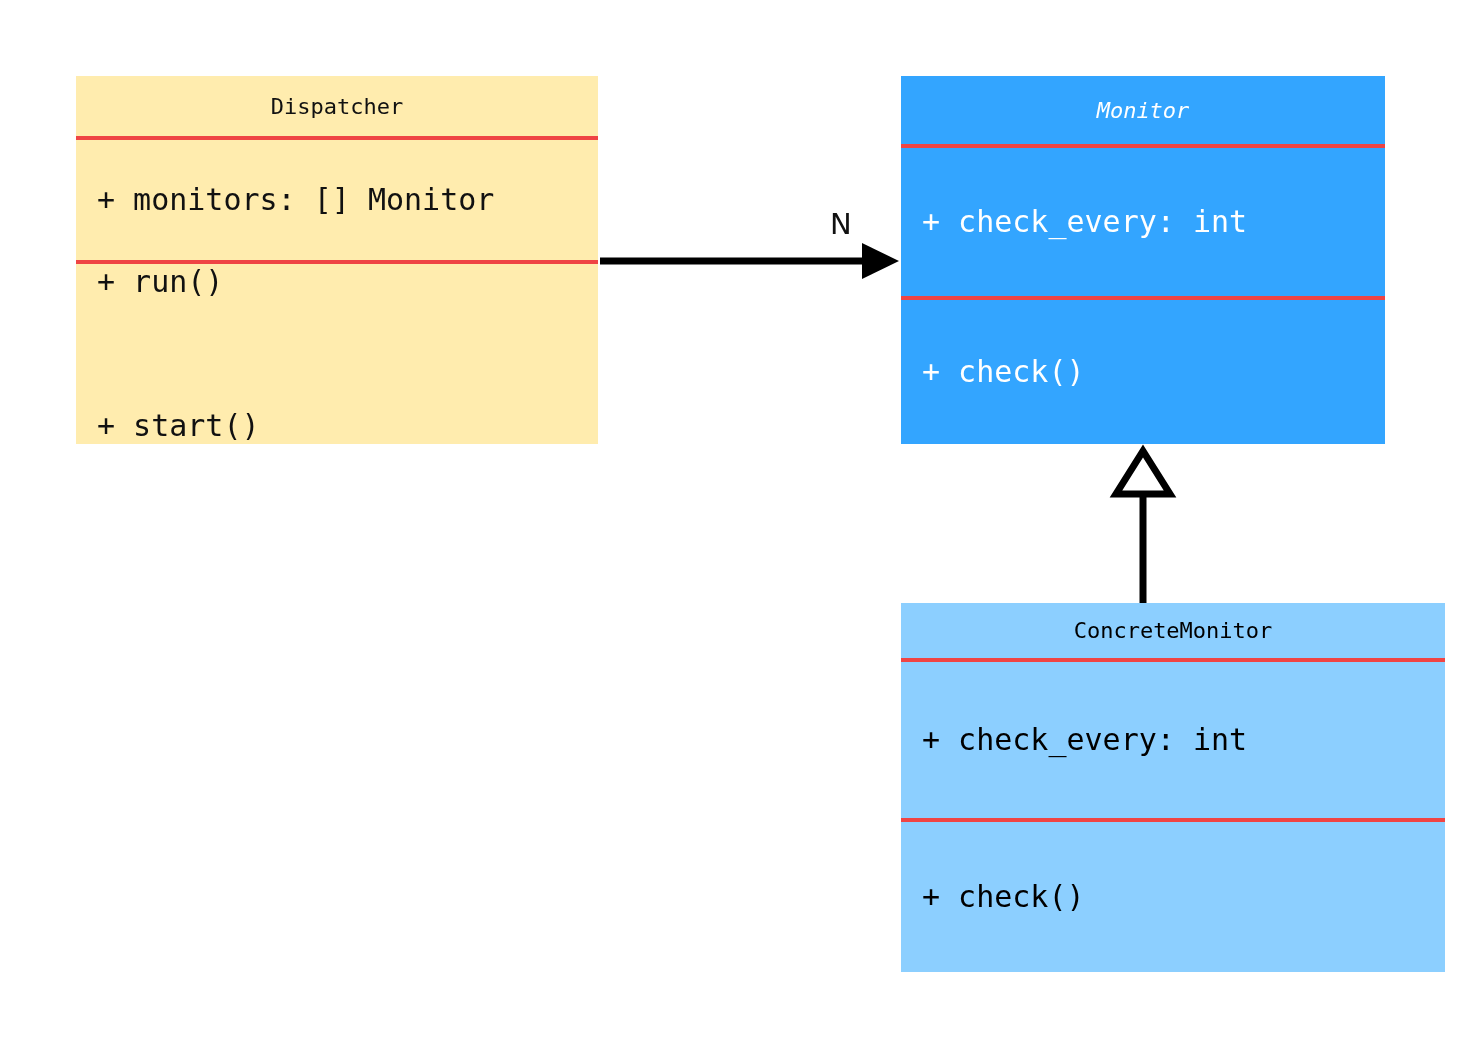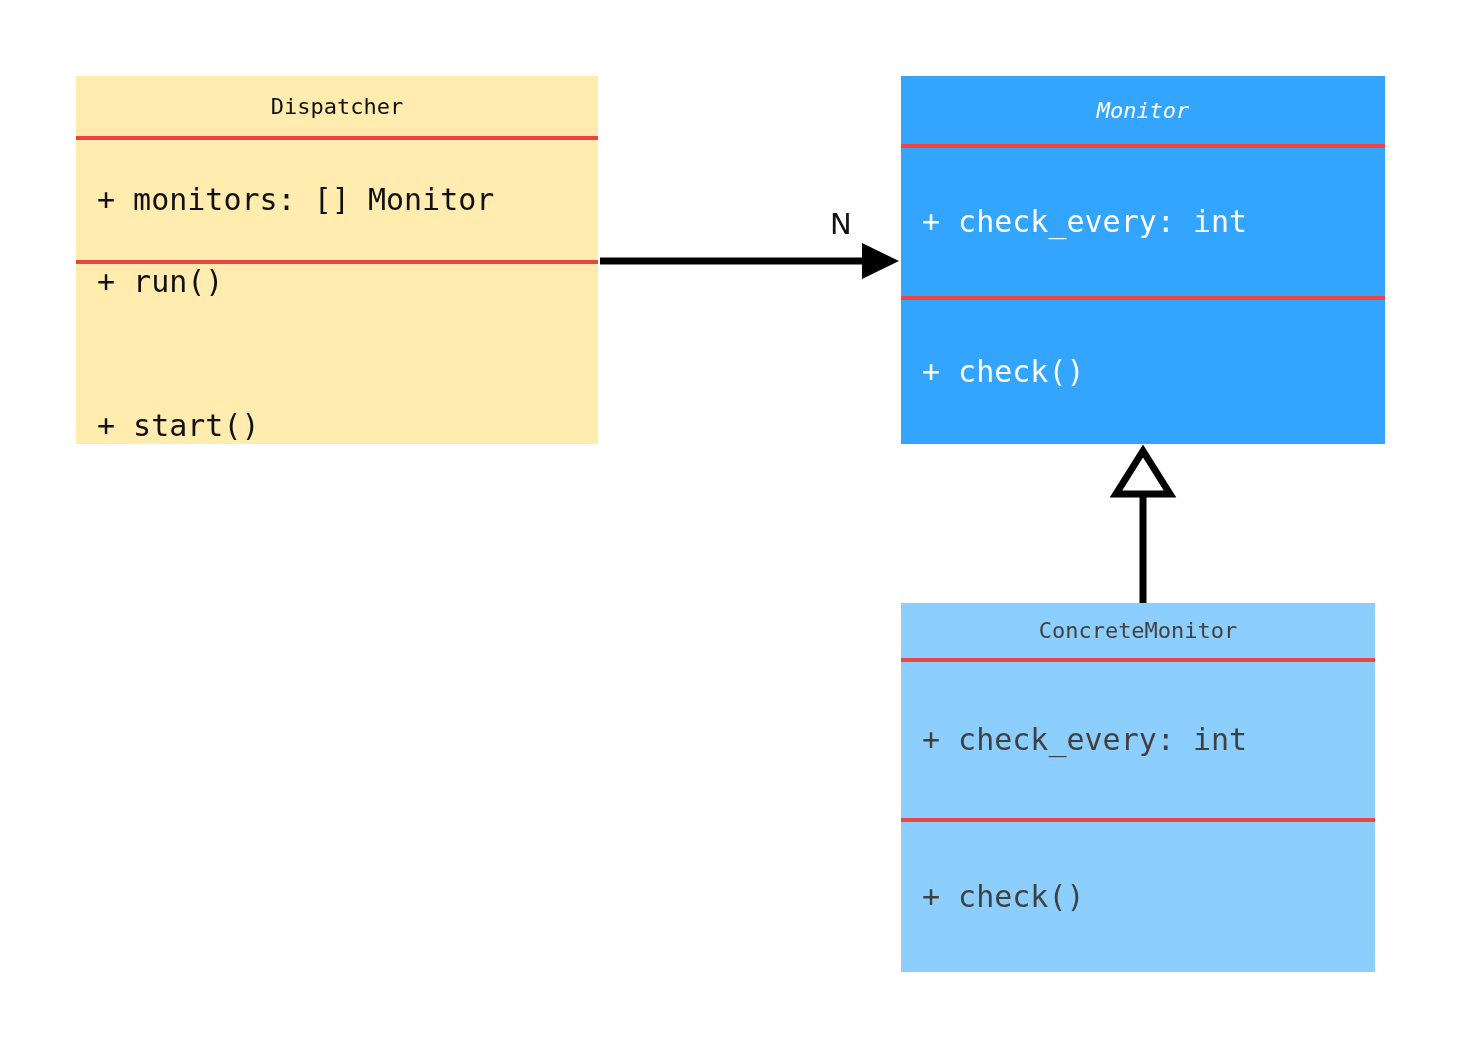--- a/index.html
+++ b/index.html
@@ -89,24 +89,24 @@
     color: #ffffff;
   }
   .cls-monitor .c-title   { height: 68px; }
   .cls-monitor .c-attrs   { height: 152px; }
   .cls-monitor .c-methods { flex: 1 1 auto; }
 
   
   .cls-concrete {
     left: 901px;
     top: 603px;
-    width: 474px;
+    width: 544px;
     height: 369px;
     background: #8ccfff;
-    color: #404040;
+    color: #000000;
   }
   .cls-concrete .c-title   { height: 55px; }
   .cls-concrete .c-attrs   { height: 160px; }
   .cls-concrete .c-methods { flex: 1 1 auto; }
 
   
   .edges {
     position: absolute;
     left: 0;
     top: 0;

